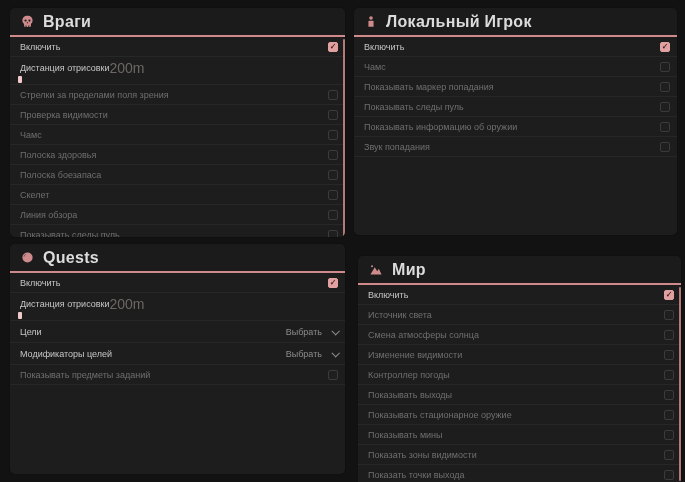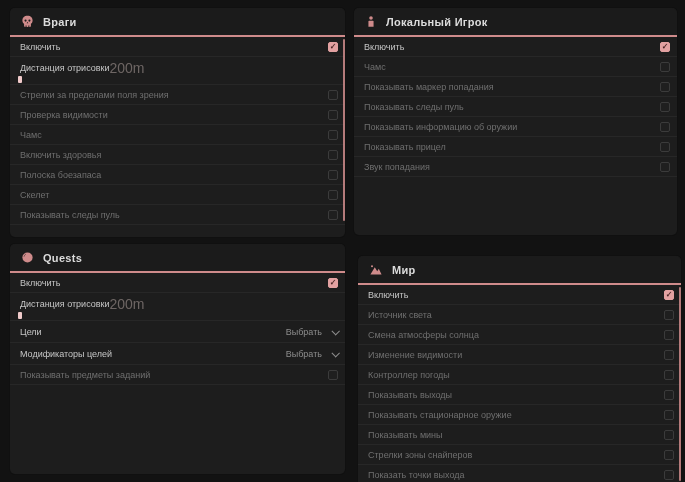--- a/index.html
+++ b/index.html
@@ -17,21 +17,21 @@
   #panel-enemies{left:10px;top:8px;width:335px;height:229px;}
   #panel-local-player{left:354px;top:8px;width:323px;height:227px;}
   #panel-quests{left:10px;top:244px;width:335px;height:230px;}
   #panel-world{left:358px;top:256px;width:323px;height:230px;}
 
   .panel-header{
     height:27px;display:flex;align-items:center;gap:9px;
     padding:0 11px;border-bottom:2px solid var(--accent,#cf8b8b);
     background:#1b1b1b;
   }
-  .panel-title{font-size:11px;font-weight:bold;color:#dcdcdc;letter-spacing:.3px;}
+  .panel-title{font-size:16px;font-weight:bold;color:#dcdcdc;letter-spacing:.3px;}
   .hicon{display:flex;align-items:center;}
 
   .panel-body{position:relative;}
 
   .row{
     display:flex;align-items:center;justify-content:space-between;
     height:19px;margin:0;padding:0 7px 0 10px;
     border-bottom:1px solid #272727;
   }
   .row-label{font-size:9px;color:#6f6f6f;white-space:nowrap;}
@@ -101,29 +101,33 @@
       </div>
       <div class="row">
         <span class="row-label">Проверка видимости</span>
         <span class="cbx"></span>
       </div>
       <div class="row">
         <span class="row-label">Чамс</span>
         <span class="cbx"></span>
       </div>
       <div class="row">
-        <span class="row-label">Включить здоровья</span>
+        <span class="row-label">Полоска здоровья</span>
         <span class="cbx"></span>
       </div>
       <div class="row">
         <span class="row-label">Полоска боезапаса</span>
         <span class="cbx"></span>
       </div>
       <div class="row">
         <span class="row-label">Скелет</span>
+        <span class="cbx"></span>
+      </div>
+      <div class="row">
+        <span class="row-label">Линия обзора</span>
         <span class="cbx"></span>
       </div>
       <div class="row">
         <span class="row-label">Показывать следы пуль</span>
         <span class="cbx"></span>
       </div>
       <div class="scrollbar" style="top: 2px; bottom: 4px;"></div>
     </div>
 </section>
 
@@ -151,24 +155,20 @@
       <div class="row">
         <span class="row-label">Показывать маркер попадания</span>
         <span class="cbx"></span>
       </div>
       <div class="row">
         <span class="row-label">Показывать следы пуль</span>
         <span class="cbx"></span>
       </div>
       <div class="row">
         <span class="row-label">Показывать информацию об оружии</span>
-        <span class="cbx"></span>
-      </div>
-      <div class="row">
-        <span class="row-label">Показывать прицел</span>
         <span class="cbx"></span>
       </div>
       <div class="row">
         <span class="row-label">Звук попадания</span>
         <span class="cbx"></span>
       </div>
     </div>
 </section>
 
 <section class="panel" id="panel-quests">
@@ -258,21 +258,21 @@
       </div>
       <div class="row">
         <span class="row-label">Показывать стационарное оружие</span>
         <span class="cbx"></span>
       </div>
       <div class="row">
         <span class="row-label">Показывать мины</span>
         <span class="cbx"></span>
       </div>
       <div class="row">
-        <span class="row-label">Стрелки зоны снайперов</span>
+        <span class="row-label">Показать зоны видимости</span>
         <span class="cbx"></span>
       </div>
       <div class="row">
         <span class="row-label">Показать точки выхода</span>
         <span class="cbx"></span>
       </div>
       <div class="scrollbar" style="top: 2px; bottom: 4px;"></div>
     </div>
 </section>
 

